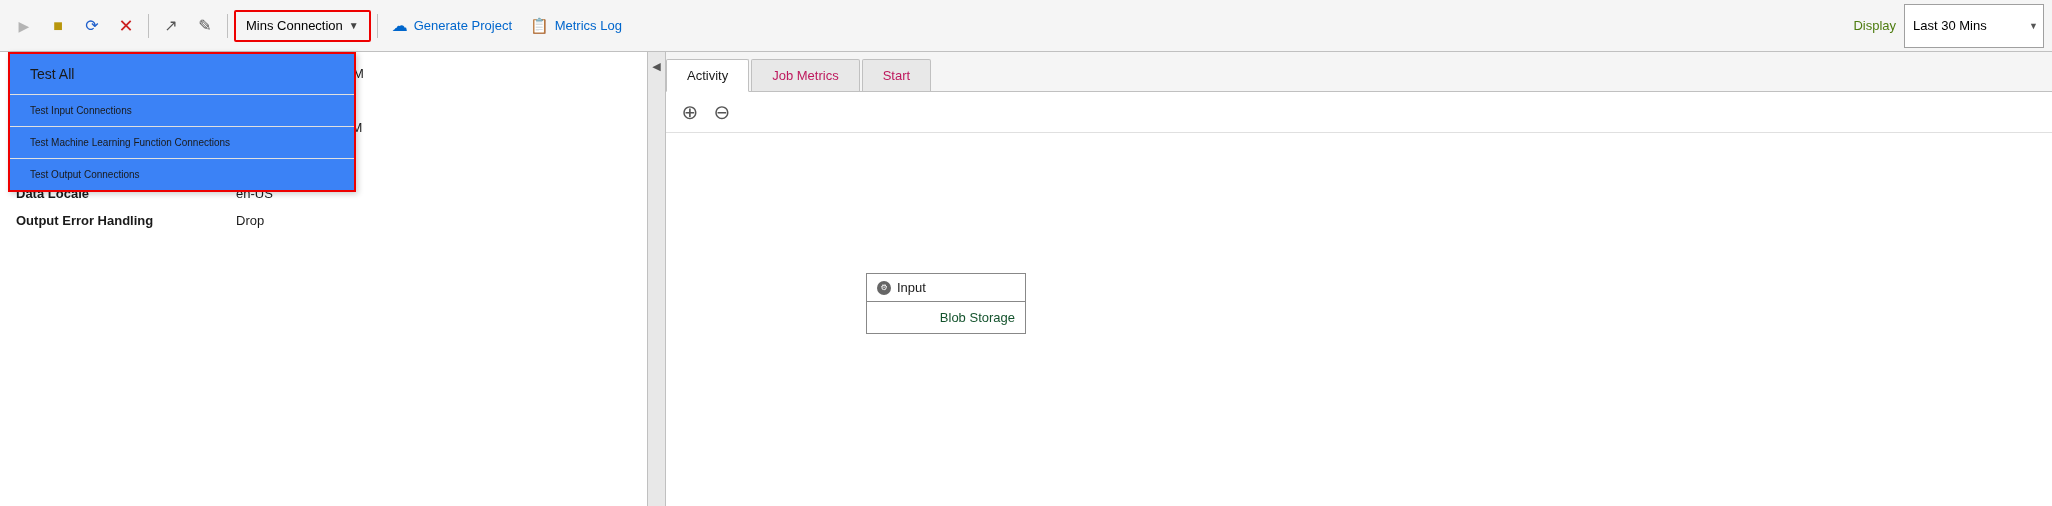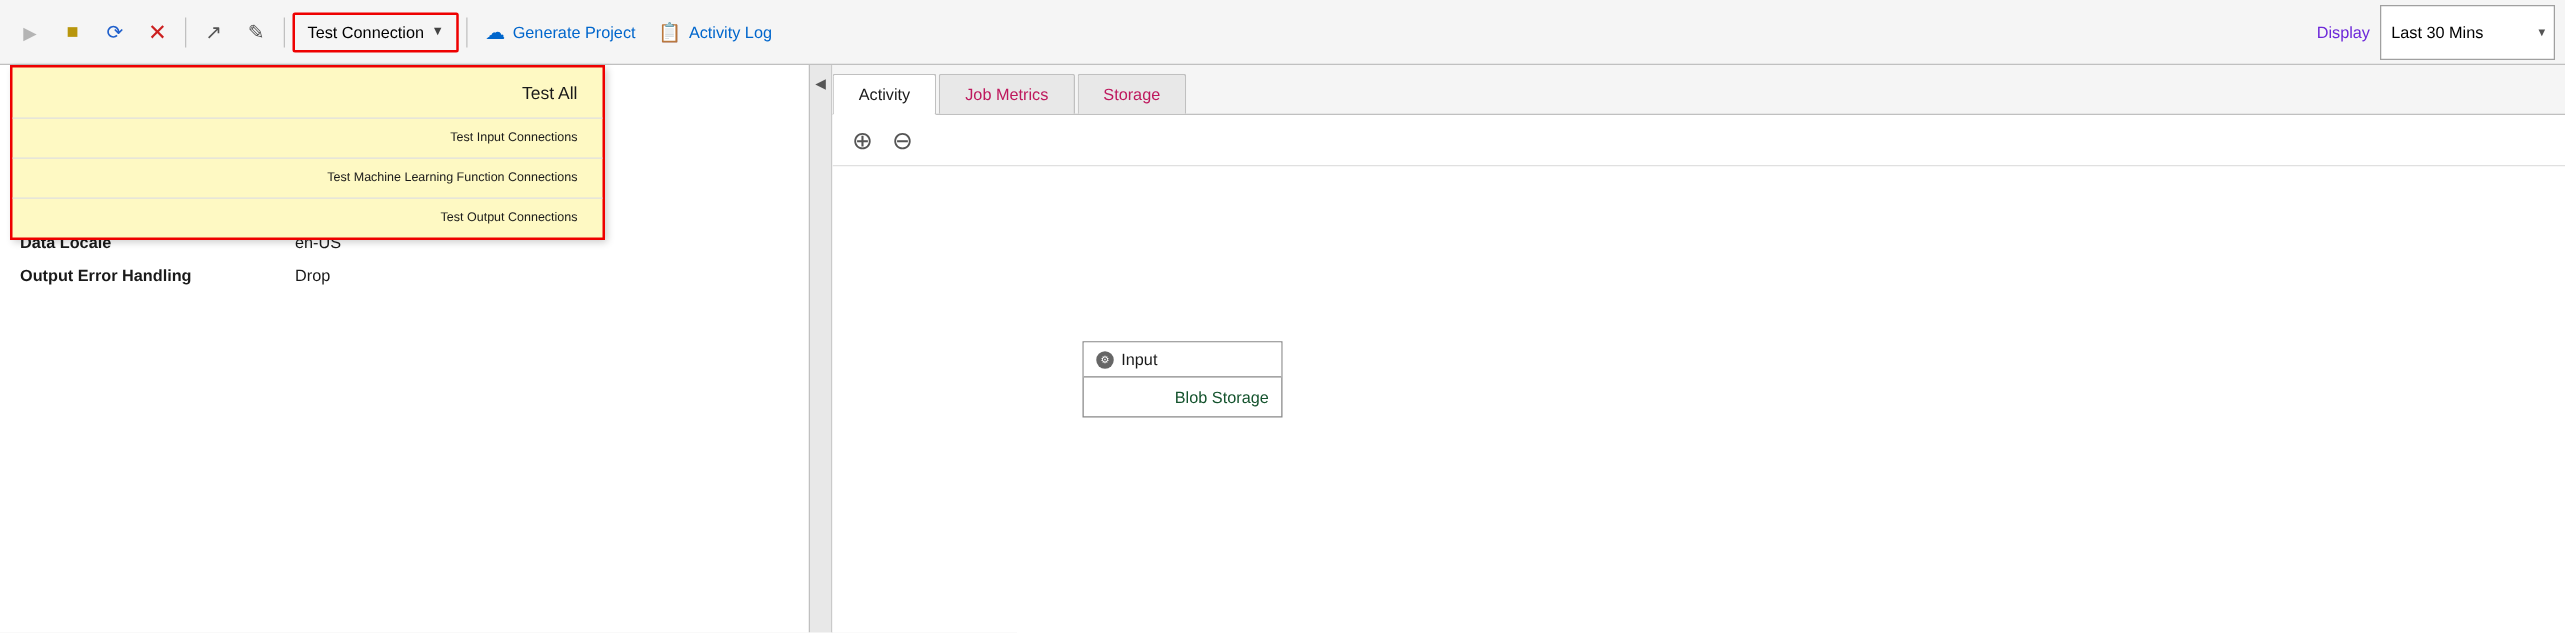--- a/index.html
+++ b/index.html
@@ -73,21 +73,21 @@
       cursor: pointer;
     }
 
     .toolbar-right {
       margin-left: auto;
       display: flex;
       align-items: center;
       gap: 8px;
     }
 
-    .display-label { font-size: 13px; color: #6d28d9; }
+    .display-label { font-size: 13px; color: #4d7c0f; }
 
     .display-select {
       height: 44px;
       border: 1px solid #a0a0a0;
       background: white;
       padding: 0 24px 0 8px;
       font-size: 13px;
       appearance: none;
       cursor: pointer;
       min-width: 140px;
@@ -105,26 +105,25 @@
       font-size: 9px;
       pointer-events: none;
       color: #555;
     }
 
     
     .dropdown-menu {
       position: absolute;
       top: 52px;
       left: 8px;
-      background: #fef9c3;
+      background: #3b82f6;
       border: 2px solid #e00;
-      width: 476px;
+      width: 348px;
       z-index: 200;
       box-shadow: 2px 2px 6px rgba(0,0,0,0.2);
-      text-align: right;
     }
 
     .dropdown-item {
       padding: 10px 20px;
       font-size: 10px;
       cursor: pointer;
       color: #1a1a1a;
       border-bottom: 1px solid #e0e0e0;
     }
     .dropdown-item:last-child { border-bottom: none; }
@@ -325,34 +324,34 @@
   <button class="toolbar-btn" title="Export">
     <span style="font-size:16px;">↗</span>
   </button>
   <button class="toolbar-btn" title="Edit">
     <span style="font-size:16px;">✎</span>
   </button>
 
   <div class="toolbar-separator"></div>
 
   <button class="test-connection-btn">
-    <span>Test Connection</span>
+    <span>Mins Connection</span>
     <span class="dropdown-arrow">▼</span>
   </button>
 
   <div class="toolbar-separator"></div>
 
   <a class="toolbar-link">
     <span style="font-size:16px;">☁</span>
     <span>Generate Project</span>
   </a>
 
   <a class="toolbar-link">
     <span style="font-size:15px;">📋</span>
-    <span>Activity Log</span>
+    <span>Metrics Log</span>
   </a>
 
   <div class="toolbar-right">
     <span class="display-label">Display</span>
     <div class="select-wrapper">
       <select class="display-select">
         <option>Last 30 Mins</option>
         <option>Last 1 Hour</option>
         <option>Last 6 Hours</option>
         <option>Last 24 Hours</option>
@@ -401,21 +400,21 @@
 
   <div class="collapse-btn">
     <span>◀</span>
   </div>
 
   <div class="right-panel">
 
     <div class="tabs-bar">
       <div class="tab active">Activity</div>
       <div class="tab">Job Metrics</div>
-      <div class="tab">Storage</div>
+      <div class="tab">Start</div>
     </div>
 
     <div class="diagram-area">
       <div class="diagram-toolbar">
         <button class="diagram-btn" title="Zoom In">
           <span style="font-size:20px;">⊕</span>
         </button>
         <button class="diagram-btn" title="Zoom Out">
           <span style="font-size:20px;">⊖</span>
         </button>

